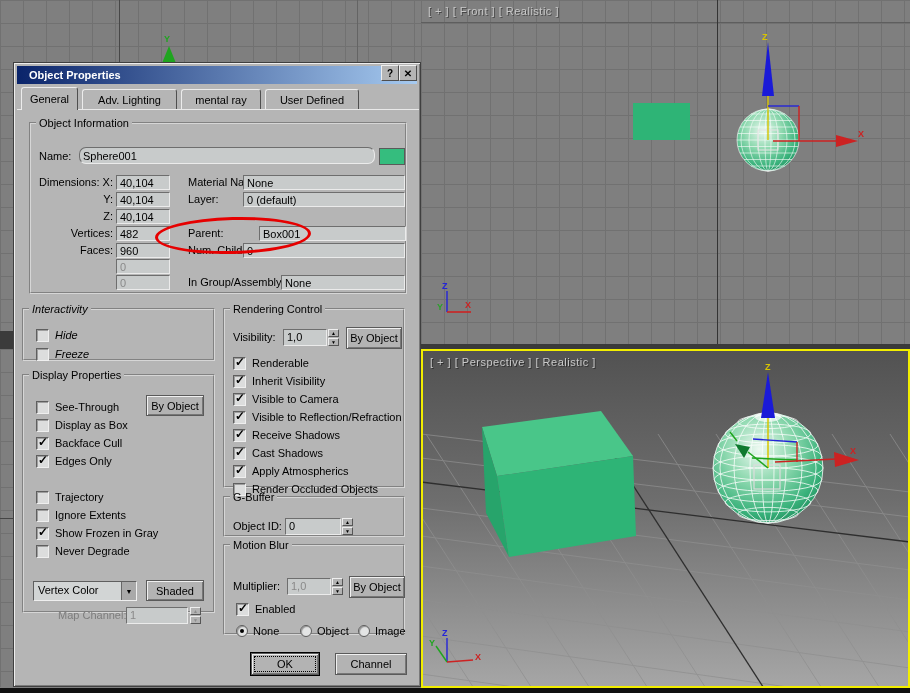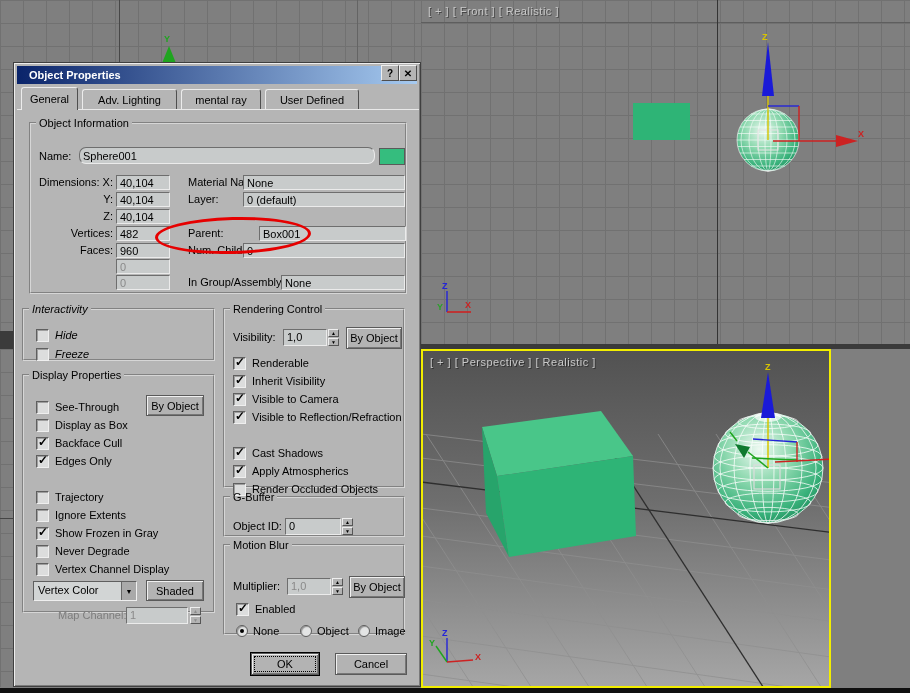--- a/index.html
+++ b/index.html
@@ -10,21 +10,21 @@
   .vp{position:absolute;overflow:hidden;}
   .grid{background-color:var(--viewport-bg,#7f7f7f);
         background-image:
           repeating-linear-gradient(to right, var(--grid-line,#717171) 0 1px, transparent 1px 23px),
           repeating-linear-gradient(to bottom, var(--grid-line,#717171) 0 1px, transparent 1px 23px);}
   .vp-topleft{left:0;top:0;width:421px;height:331px;}
   .vp-bottomleft{left:0;top:349px;width:421px;height:338px;}
   .divider-left{position:absolute;left:0;top:331px;width:421px;height:18px;background:#3b3b3b;}
   .vp-front{left:421px;top:0;width:489px;height:344px;}
   .divider-right{position:absolute;left:421px;top:344px;width:489px;height:5px;background:#3a3a3a;}
-  .vp-persp{left:421px;top:349px;width:410px;height:339px;box-sizing:border-box;
+  .vp-persp{left:421px;top:349px;width:489px;height:339px;box-sizing:border-box;
             border:2px solid var(--active-border,#f2ee00);
             background:linear-gradient(#525252,#6e6e6e 45%,#a6a6a6 100%);}
   .bottom-strip{position:absolute;left:0;top:688px;width:910px;height:5px;background:#101010;}
   .vp-label{position:absolute;left:7px;top:5px;color:#c9c9c9;font-size:11px;letter-spacing:.5px;
             text-shadow:1px 1px 0 rgba(0,0,0,.45);white-space:nowrap;z-index:3;}
   .axline-v{position:absolute;width:1px;background:#333;}
   .axline-h{position:absolute;height:1px;background:#5e5e5e;}
   .vp svg{position:absolute;left:0;top:0;}
 
   
@@ -331,24 +331,20 @@
         <span class="cb-lbl">Ignore Extents</span>
       </div>
       <div class="cbrow" style="top:146px;padding-left:10px;">
         <span class="cb on"></span>
         <span class="cb-lbl">Show Frozen in Gray</span>
       </div>
       <div class="cbrow" style="top:164px;">
         <span class="cb"></span>
         <span class="cb-lbl">Never Degrade</span>
       </div>
-      <div class="cbrow" style="top:182px;">
-        <span class="cb"></span>
-        <span class="cb-lbl">Vertex Channel Display</span>
-      </div>
       <div class="dd" style="left:9px;top:200px;width:104px;height:20px;">
         <span class="dd-val">Vertex Color</span>
         <span class="dd-btn">▼</span>
       </div>
       <div class="btn" style="left:122px;top:199px;width:58px;height:21px;">Shaded</div>
       <span class="lbl dimmed" style="left:34px;top:228px;">Map Channel:</span>
       <div class="field dim" style="left:102px;top:226px;width:62px;height:17px;">1</div>
       <span class="spin dim" style="left:166px;top:226px;">
         <i>▲</i>
         <i>▼</i>
@@ -372,20 +368,24 @@
         <span class="cb on"></span>
         <span class="cb-lbl">Inherit Visibility</span>
       </div>
       <div class="cbrow" style="top:78px;">
         <span class="cb on"></span>
         <span class="cb-lbl">Visible to Camera</span>
       </div>
       <div class="cbrow" style="top:96px;">
         <span class="cb on"></span>
         <span class="cb-lbl">Visible to Reflection/Refraction</span>
+      </div>
+      <div class="cbrow" style="top:114px;">
+        <span class="cb on"></span>
+        <span class="cb-lbl">Receive Shadows</span>
       </div>
       <div class="cbrow" style="top:132px;">
         <span class="cb on"></span>
         <span class="cb-lbl">Cast Shadows</span>
       </div>
       <div class="cbrow" style="top:150px;">
         <span class="cb on"></span>
         <span class="cb-lbl">Apply Atmospherics</span>
       </div>
       <div class="cbrow" style="top:168px;">
@@ -419,15 +419,15 @@
       </div>
       <span class="radio on" style="left:11px;top:74px;"></span>
       <span class="lbl" style="left:28px;top:74px;">None</span>
       <span class="radio" style="left:75px;top:74px;"></span>
       <span class="lbl" style="left:92px;top:74px;">Object</span>
       <span class="radio" style="left:133px;top:74px;"></span>
       <span class="lbl" style="left:150px;top:74px;">Image</span>
     </fieldset>
 
     <div class="btn default" style="left:237px;top:590px;width:68px;height:22px;">OK</div>
-    <div class="btn" style="left:321px;top:590px;width:72px;height:22px;">Cancel</div>
+    <div class="btn" style="left:321px;top:590px;width:72px;height:22px;">Channel</div>
   </div>
 </div>
 
 </body></html>

